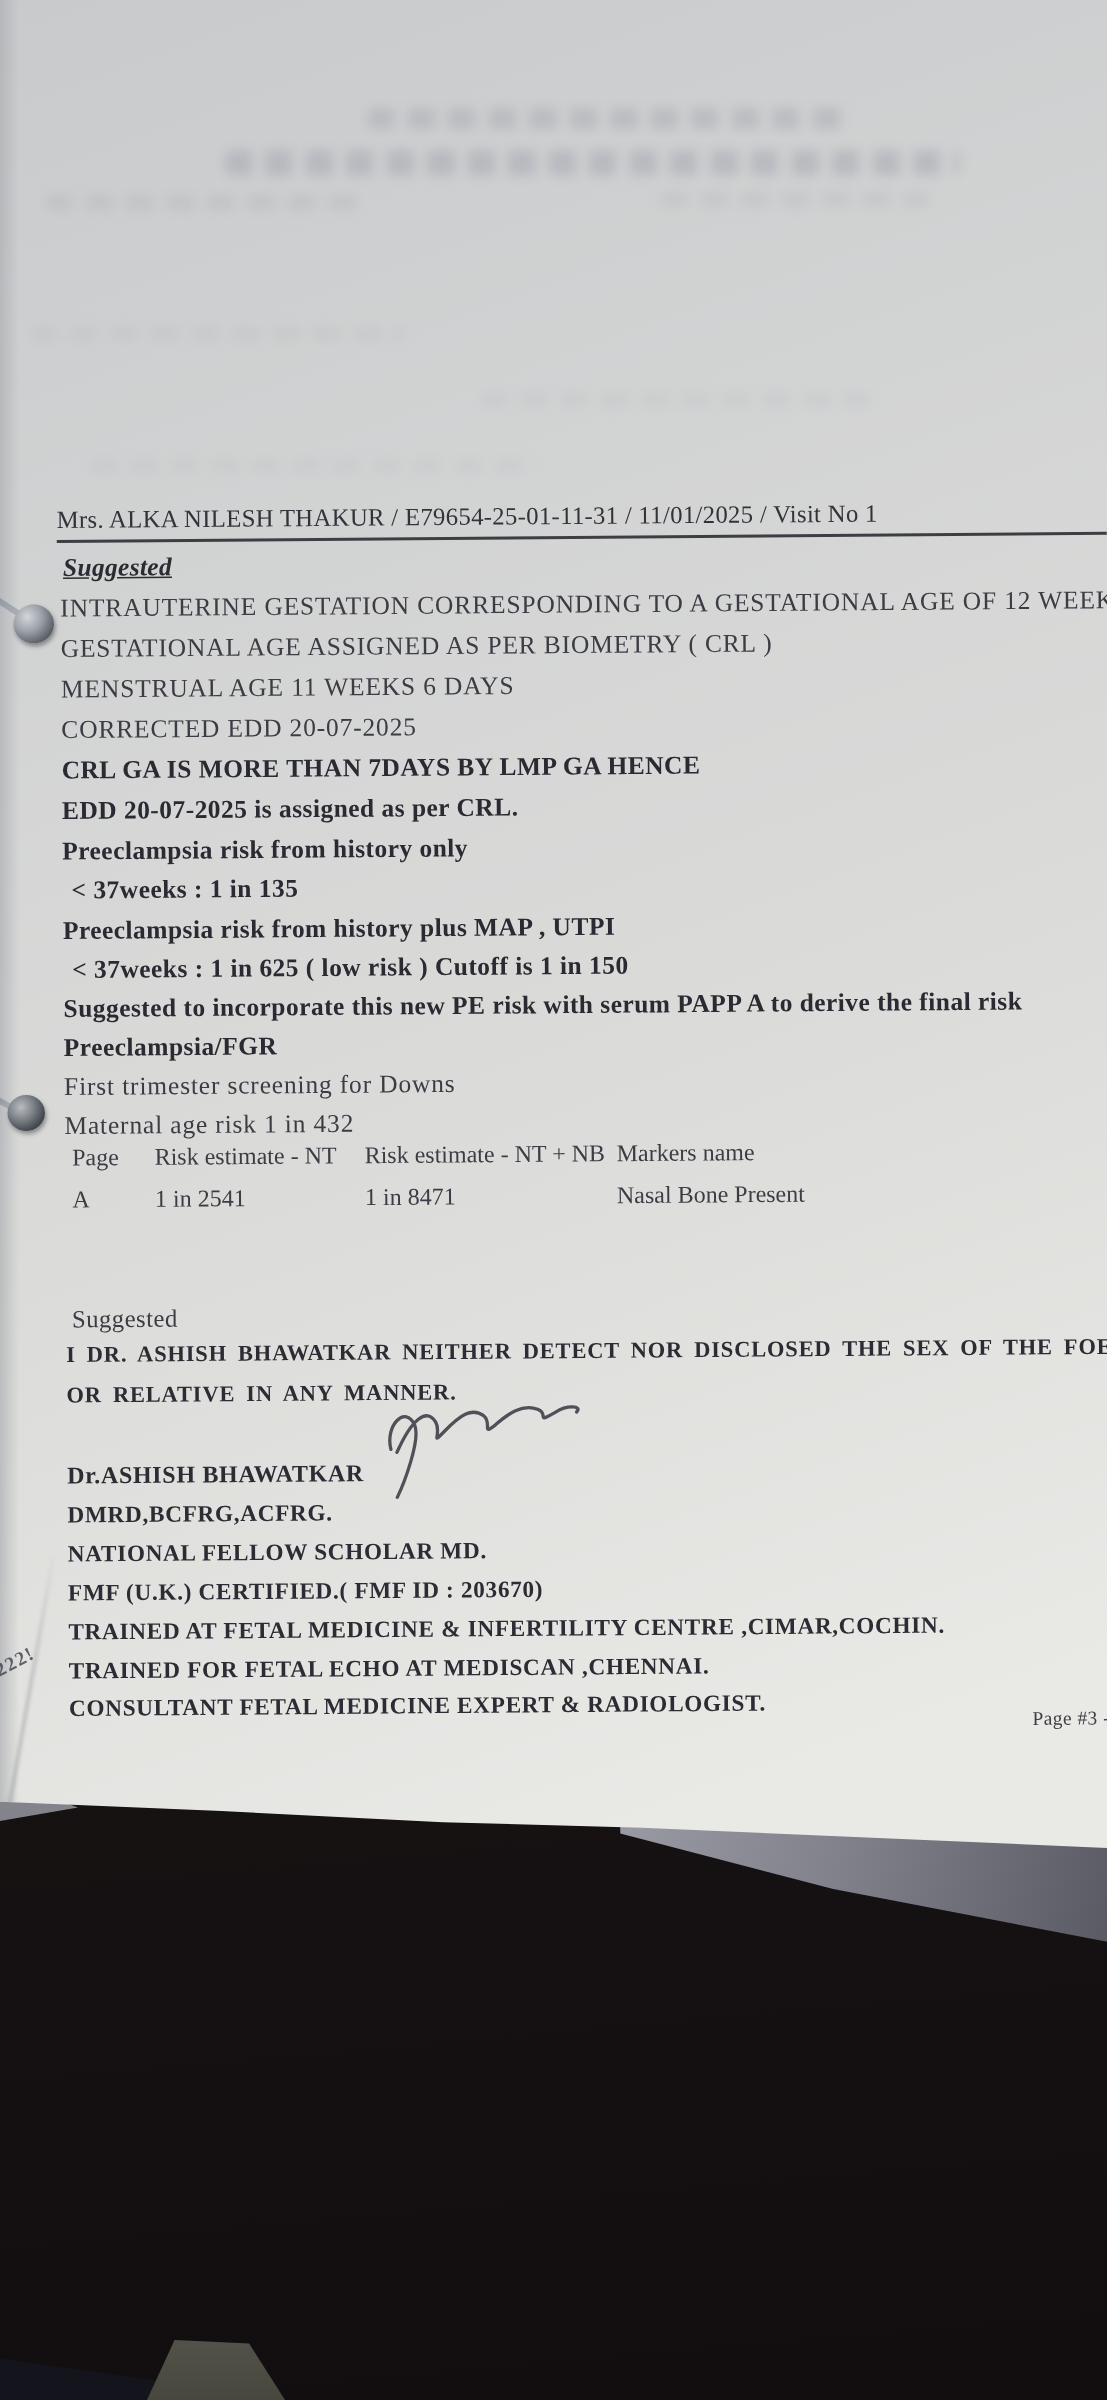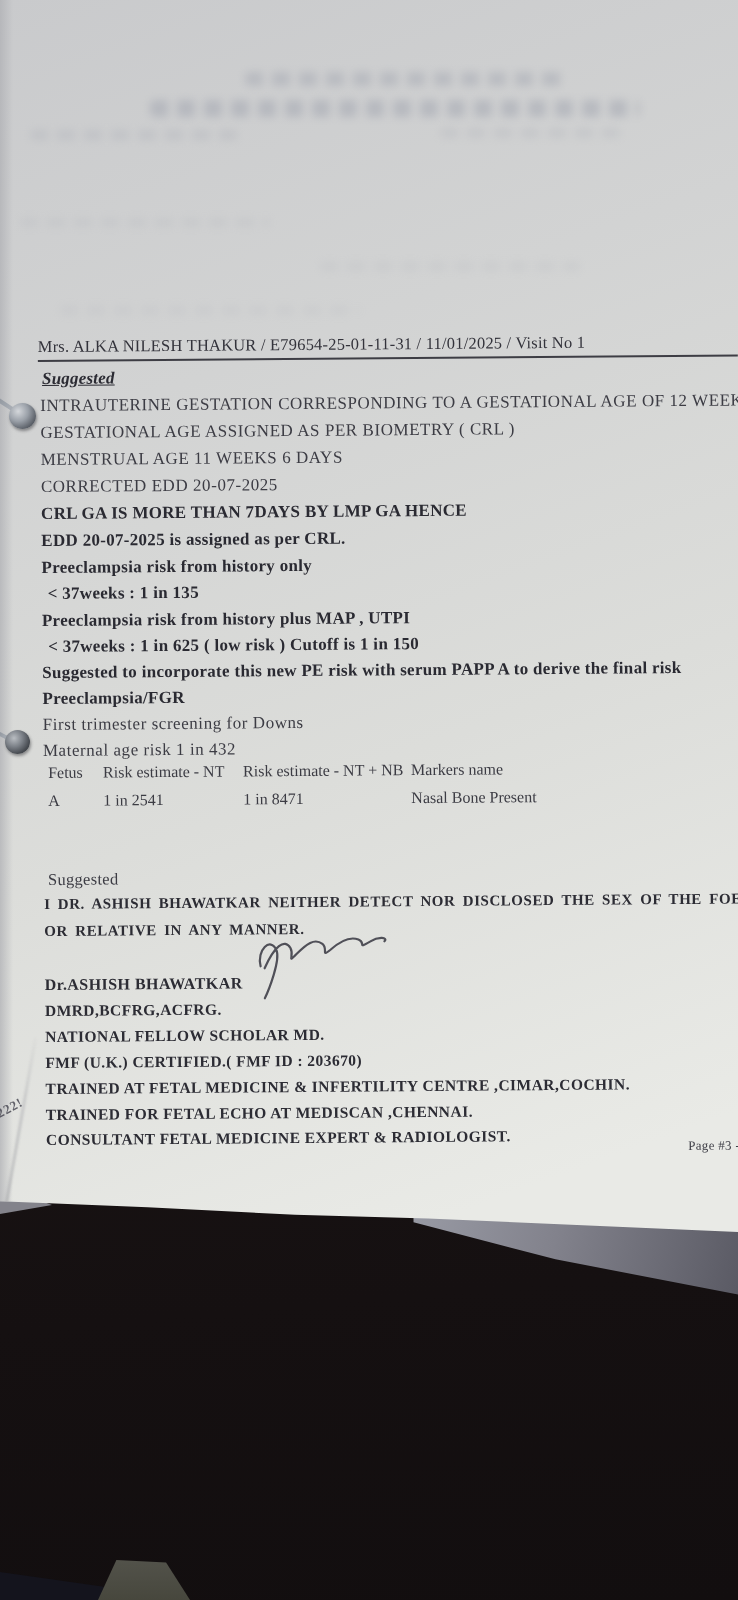--- a/index.html
+++ b/index.html
@@ -150,21 +150,21 @@
     <div class="line b" style="top:584px;left:46px;">&lt; 37weeks  : 1 in 135</div>
     <div class="line b" style="top:611px;">Preeclampsia risk  from history  plus MAP , UTPI</div>
     <div class="line b" style="top:637px;left:46px;">&lt; 37weeks  : 1 in 625   ( low risk ) Cutoff is 1 in  150</div>
     <div class="line b" style="top:663px;">Suggested  to incorporate this new  PE  risk  with serum PAPP A to derive the final risk</div>
     <div class="line b" style="top:689px;">Preeclampsia/FGR</div>
     <div class="line" style="top:715px;">First trimester screening for Downs</div>
     <div class="line" style="top:741px;">Maternal age risk 1 in 432</div>
 
     <div class="risk-table">
       <div class="tr head">
-        <span class="c0">Fetus</span>
+        <span class="c0">Page</span>
         <span class="c1">Risk estimate - NT</span>
         <span class="c2">Risk estimate - NT + NB</span>
         <span class="c3">Markers name</span>
       </div>
       <div class="tr body">
         <span class="c0">A</span>
         <span class="c1">1 in 2541</span>
         <span class="c2">1 in 8471</span>
         <span class="c3">Nasal Bone Present</span>
       </div>

